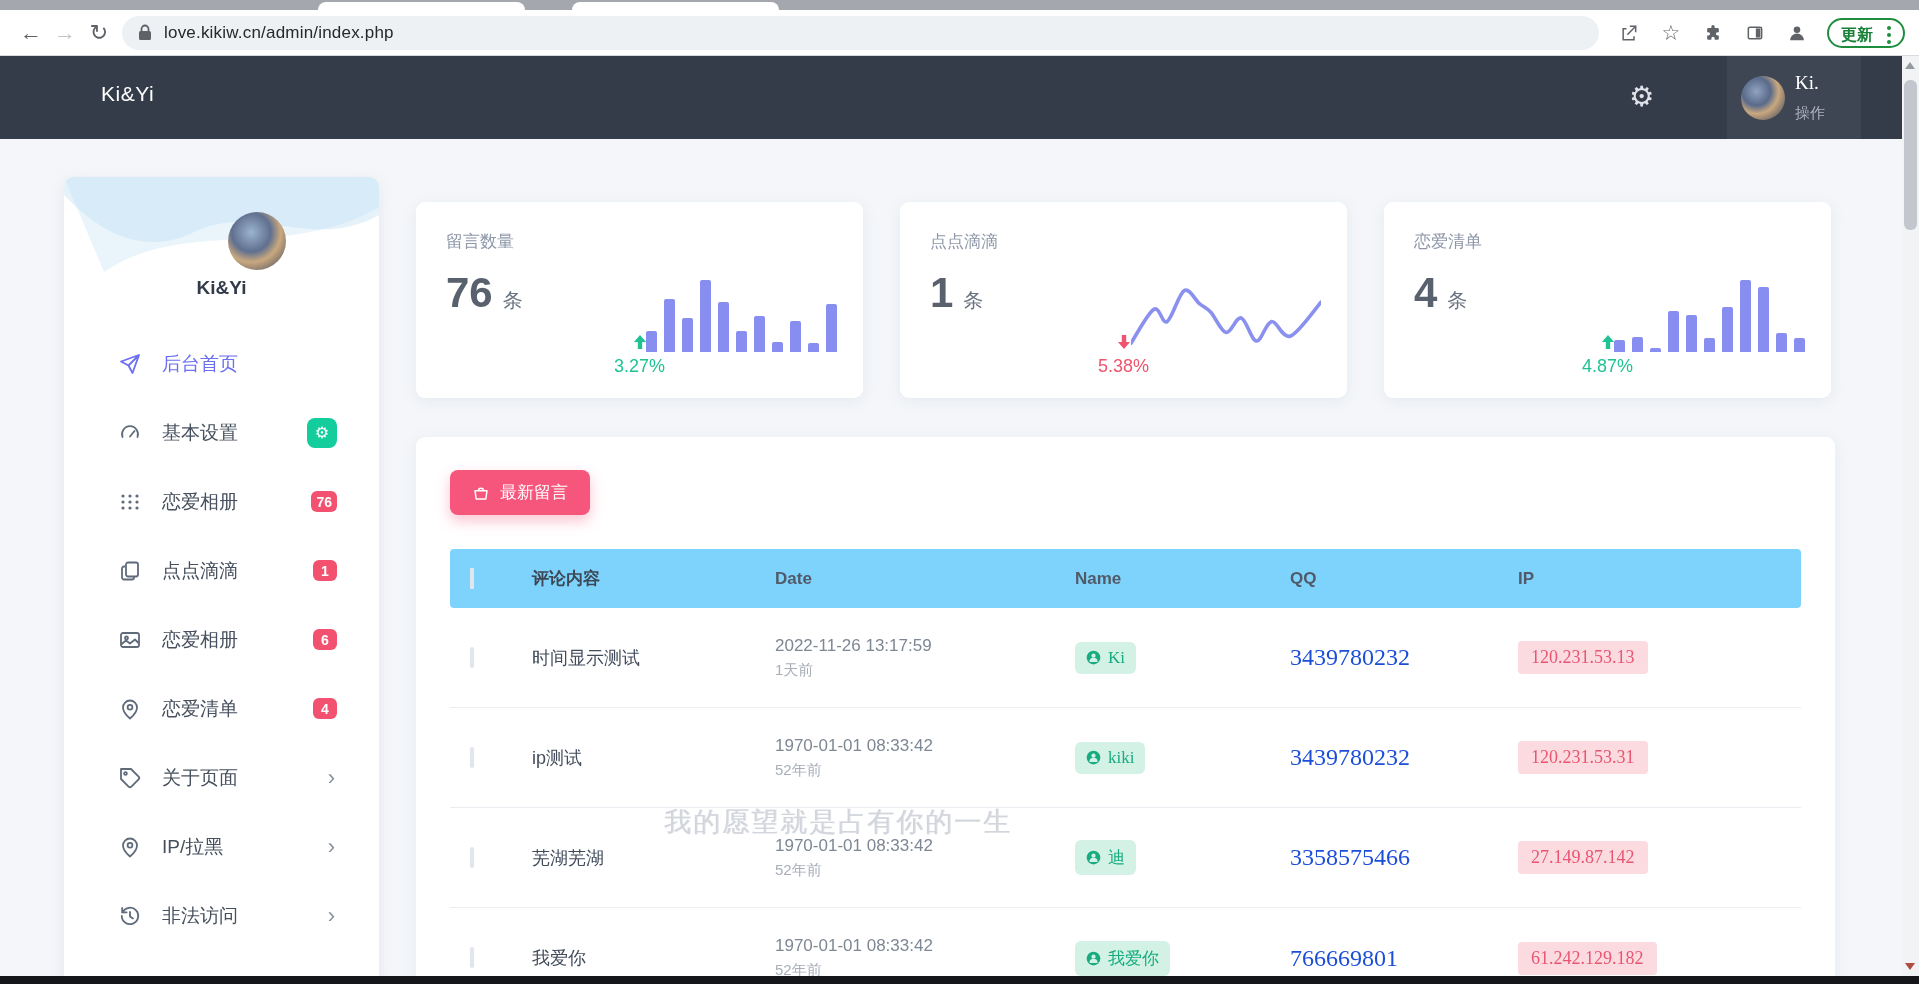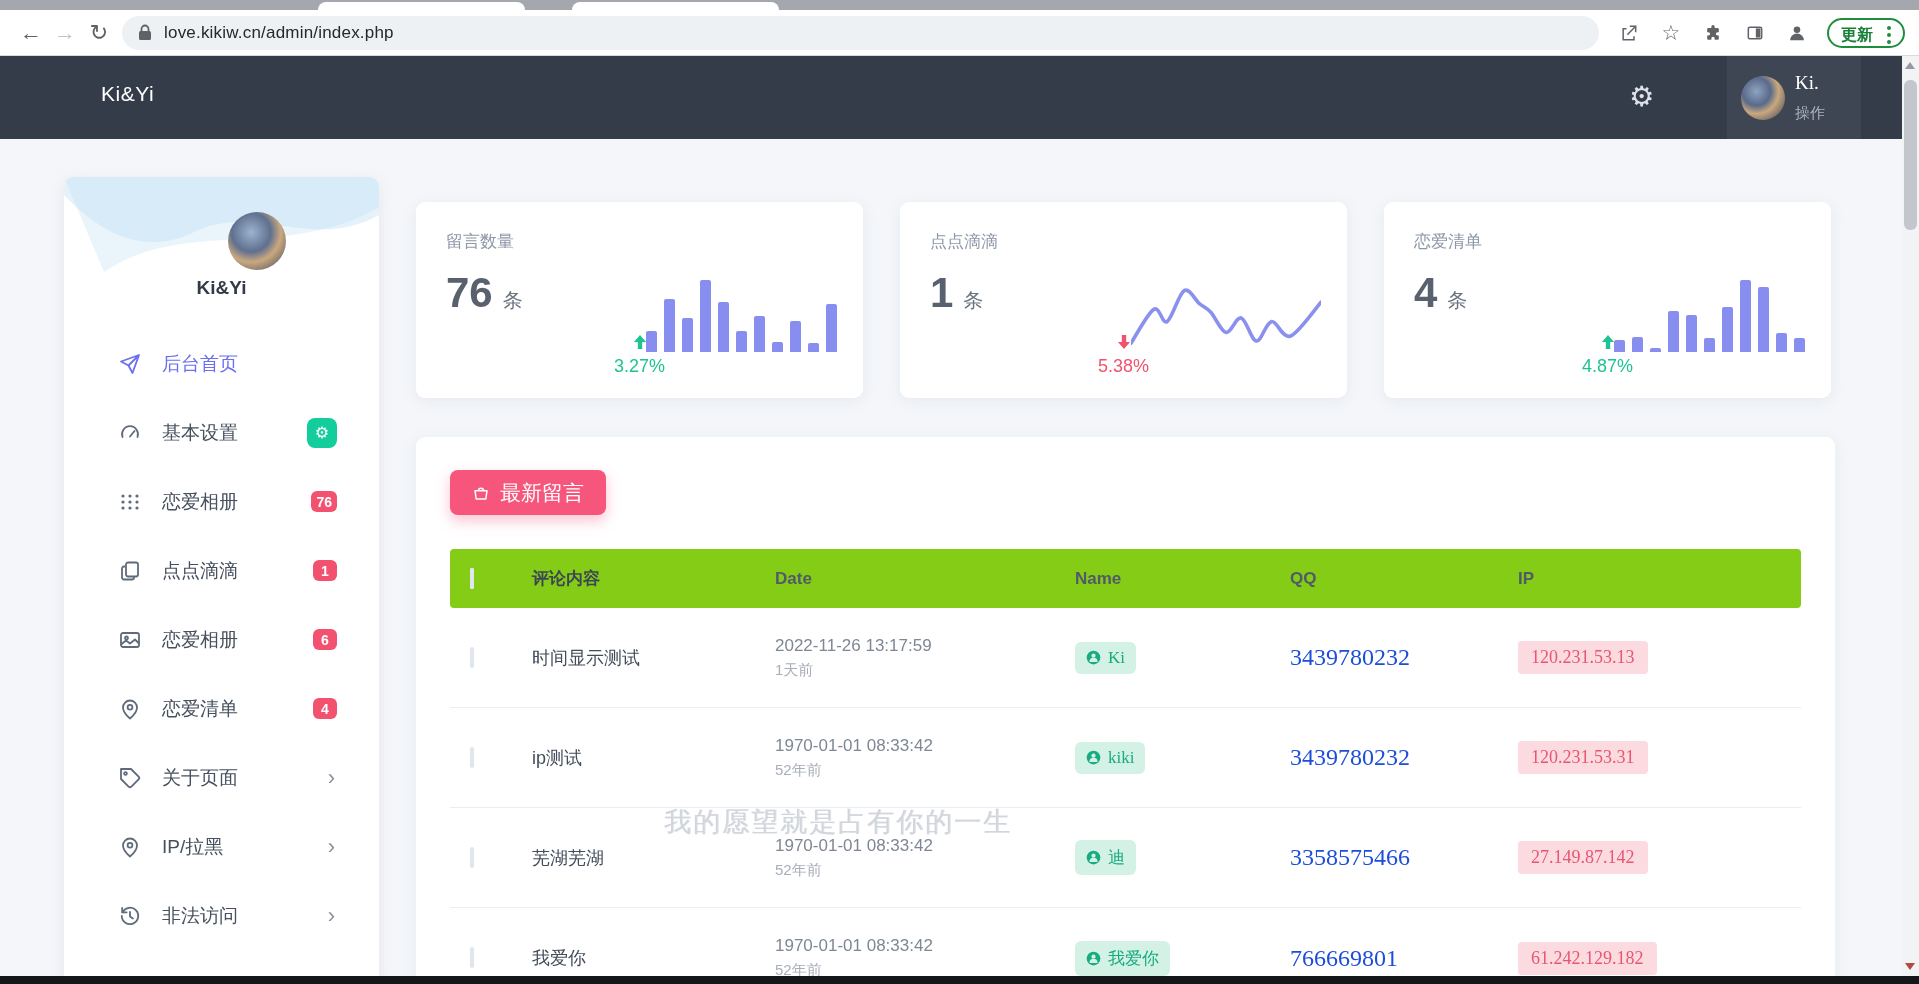--- a/index.html
+++ b/index.html
@@ -73,23 +73,23 @@
   .delta.up { color:#1fc393; }
   .delta.down { color:#f0536e; }
   .spark { position:absolute; right:26px; bottom:46px; }
   .spark-bars { display:flex; align-items:flex-end; gap:7px; height:72px; }
   .sbar { display:block; width:11px; border-radius:2px 2px 0 0; }
 
   
   .table-card { position:absolute; left:416px; top:298px; width:1419px; height:560px; background:#fff;
     border-radius:9px 9px 0 0; box-shadow:0 3px 14px rgba(140,152,175,.13); }
   .latest-btn { position:absolute; left:34px; top:33px; height:45px; background:#f6557c; color:#fff; border:none;
-    border-radius:8px; font-size:21px; display:flex; align-items:center; gap:10px; padding:0 22px; cursor:pointer;
+    border-radius:8px; font-size:17px; display:flex; align-items:center; gap:10px; padding:0 22px; cursor:pointer;
     box-shadow:0 6px 14px rgba(246,85,124,.35); font-family:inherit; }
-  .thead { position:absolute; left:34px; top:112px; width:1351px; height:59px; background:#84cc16; border-radius:4px;
+  .thead { position:absolute; left:34px; top:112px; width:1351px; height:59px; background:#7dd3fc; border-radius:4px;
     display:grid; grid-template-columns:82px 243px 300px 215px 228px 1fr; align-items:center; }
   .thead .h { font-size:17px; color:#515a68; font-weight:600; }
   .thead .h.first { font-weight:bold; color:#3d4654; }
   .tbody { position:absolute; left:34px; top:171px; width:1351px; }
   .trow { height:100px; display:grid; grid-template-columns:82px 243px 300px 215px 228px 1fr; align-items:center;
     border-bottom:1px solid #ebedf2; }
   .trow:last-child { border-bottom:none; }
   .cbx { width:21px; height:21px; border:2px solid #e1e5ec; border-radius:6px; background:#fff; margin-left:20px; cursor:pointer; }
   .cell-content { font-size:18px; color:#424c5b; }
   .cell-date .d1 { font-size:17px; color:#7e8794; }

